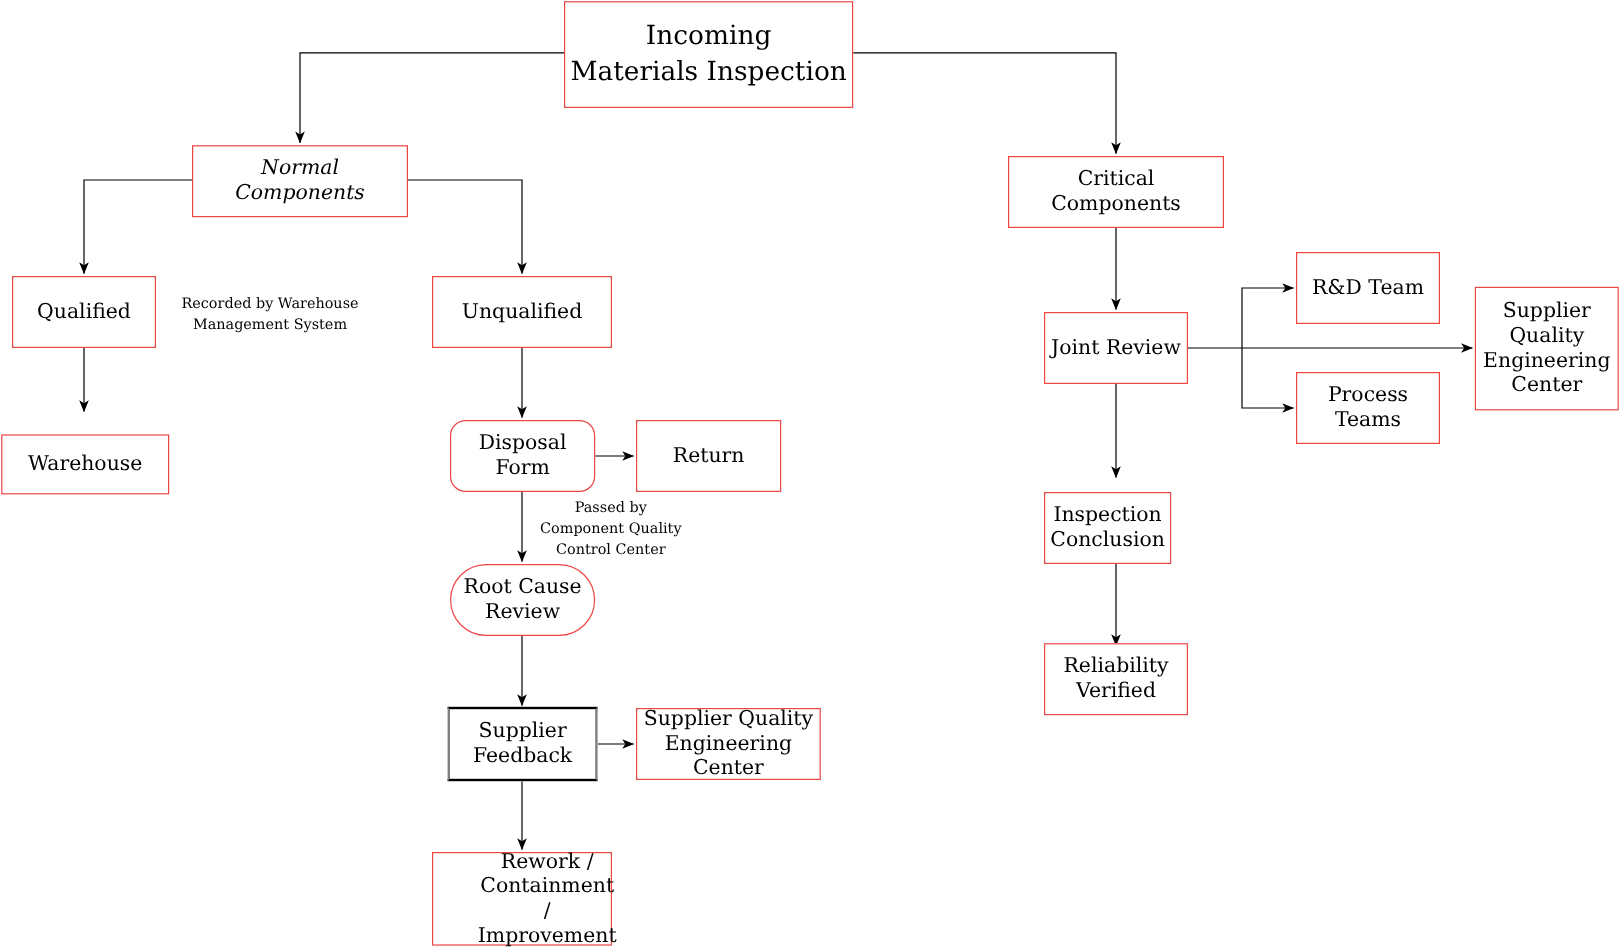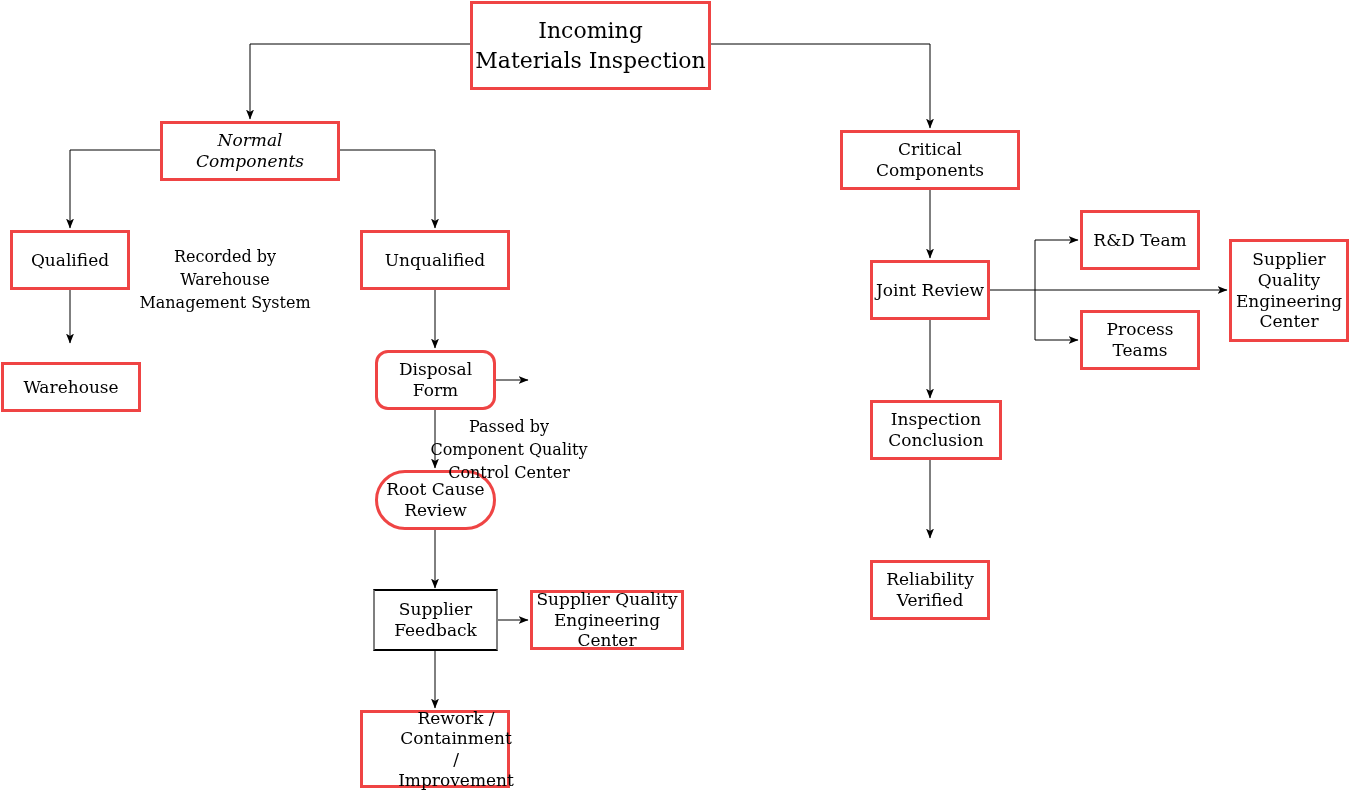--- a/index.html
+++ b/index.html
@@ -18,21 +18,21 @@
     width: 1351px; height: 791px;
   }
   .edges polyline, .edges line {
     fill: none;
     stroke: #000000;
     stroke-width: 1;
   }
   .node {
     position: absolute;
     box-sizing: border-box;
-    border: 3px solid #ef4444;
+    border: 1px solid #ef4444;
     background: #ffffff;
     display: flex;
     align-items: center;
     justify-content: center;
     text-align: center;
     white-space: pre-line;
     font-size: 17px;
     line-height: 1.22;
     padding: 2px;
   }
@@ -42,21 +42,21 @@
   }
   .node.special {
     border-width: 2px;
     border-left-color: #7f7f7f;
     border-right-color: #7f7f7f;
     border-top-color: #000000;
     border-bottom-color: #000000;
   }
   .annotation {
     position: absolute;
-    font-size: 16px;
+    font-size: 12px;
     line-height: 1.45;
     text-align: center;
     white-space: pre-line;
   }
 </style>
 </head>
 <body>
 
 <div class="canvas">
 
@@ -94,20 +94,21 @@
 
   <div class="node" style="left:10px; top:230px; width:120px; height:60px;">Qualified</div>
 
   <div class="node" style="left:360px; top:230px; width:150px; height:60px;">Unqualified</div>
 
   <div class="node" style="left:1px; top:362px; width:140px; height:50px;">Warehouse</div>
 
   <div class="node" style="left:375px; top:350px; width:121px; height:60px;border-radius:13px;">Disposal
 Form</div>
 
+  <div class="node" style="left:530px; top:350px; width:121px; height:60px;">Return</div>
 
   <div class="node" style="left:375px; top:470px; width:121px; height:60px;border-radius:30px;">Root Cause
 Review</div>
 
   <div class="node special" style="left:373px; top:589px; width:125px; height:62px;">Supplier
 Feedback</div>
 
   <div class="node" style="left:530px; top:590px; width:154px; height:60px;">Supplier Quality
 Engineering Center</div>
 
@@ -120,24 +121,24 @@
   <div class="node" style="left:1080px; top:210px; width:120px; height:60px;">R&amp;D Team</div>
 
   <div class="node" style="left:1080px; top:310px; width:120px; height:60px;">Process
 Teams</div>
 
   <div class="node" style="left:1229px; top:239px; width:120px; height:103px;">Supplier
 Quality
 Engineering
 Center</div>
 
-  <div class="node" style="left:870px; top:400px; width:132px; height:60px;">Inspection
+  <div class="node" style="left:870px; top:410px; width:106px; height:60px;">Inspection
 Conclusion</div>
 
-  <div class="node" style="left:870px; top:560px; width:120px; height:60px;">Reliability
+  <div class="node" style="left:870px; top:536px; width:120px; height:60px;">Reliability
 Verified</div>
 
   <div class="annotation" style="left:137px; top:245px; width:176px;">Recorded by Warehouse
 Management System</div>
 
   <div class="annotation" style="left:429px; top:415px; width:160px;">Passed by
 Component Quality
 Control Center</div>
 
 </div>

